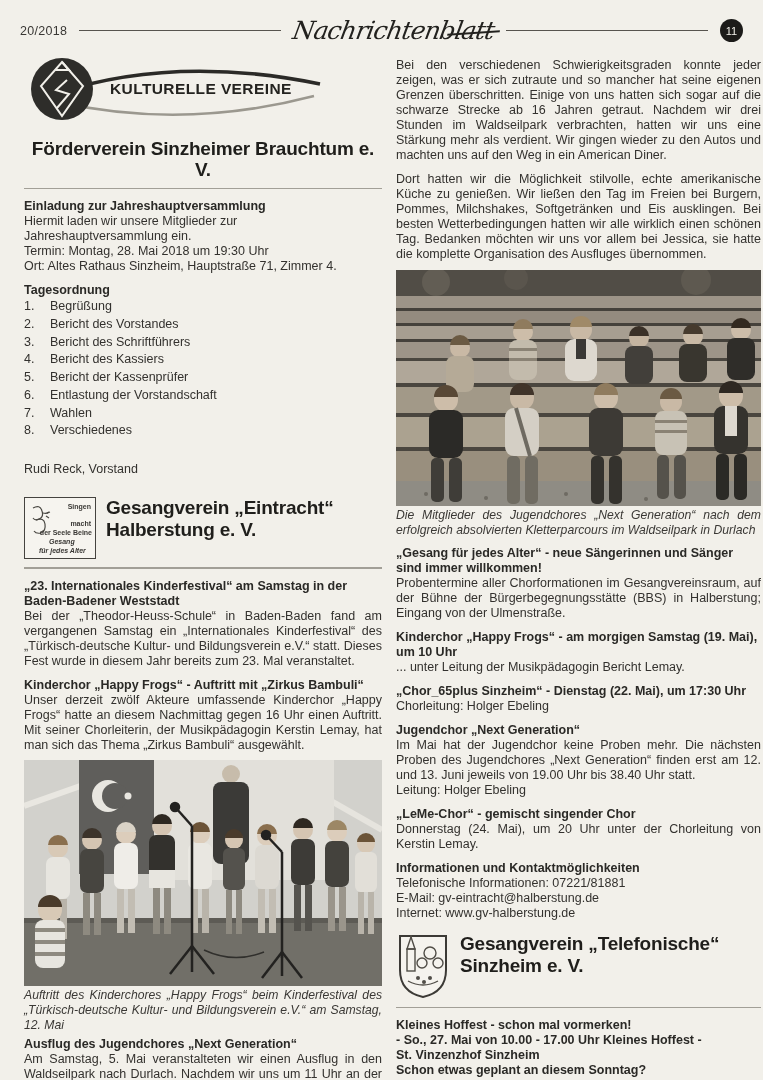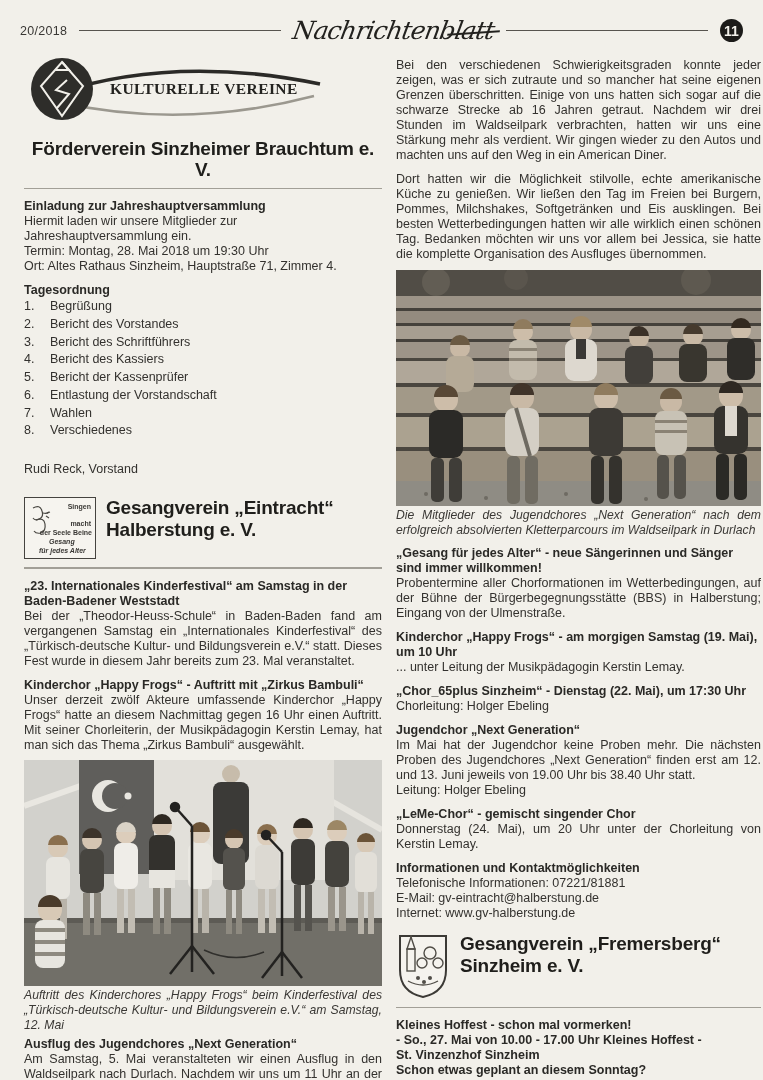--- a/index.html
+++ b/index.html
@@ -5,28 +5,28 @@
   html,body{margin:0;padding:0;}
   body{width:763px;height:1080px;background:#f2f0ea;font-family:"Liberation Sans",sans-serif;color:#33312e;overflow:hidden;}
   .page{position:relative;width:763px;height:1080px;overflow:hidden;}
 
   
   .masthead-row{position:absolute;top:16px;left:0;width:763px;display:flex;align-items:center;gap:12px;padding:0 20px;box-sizing:border-box;}
   .issue{font-size:12.5px;color:#3a3835;letter-spacing:.3px;}
   .mast-rule{flex:1;height:1.5px;background:#57544e;}
   .masthead{font-family:"DejaVu Serif",serif;font-style:italic;font-size:25px;color:#23221f;transform:skewX(-10deg);letter-spacing:-1px;white-space:nowrap;position:relative;}
   .masthead::after{content:"";position:absolute;right:-6px;top:54%;width:52px;height:2px;background:#23221f;transform:rotate(-4deg);}
-  .pagenum{width:23px;height:23px;border-radius:50%;background:#1c1b19;color:#f2f0ea;font-size:14px;font-weight:bold;display:flex;align-items:center;justify-content:center;flex:0 0 auto;text-align:right;}
+  .pagenum{width:23px;height:23px;border-radius:50%;background:#1c1b19;color:#f2f0ea;font-size:11px;font-weight:normal;display:flex;align-items:center;justify-content:center;flex:0 0 auto;text-align:right;}
 
   .cols{position:absolute;top:50px;left:24px;width:737px;display:flex;gap:14px;}
   .col-l{width:358px;flex:0 0 358px;}
   .col-r{width:365px;flex:0 0 365px;}
 
   
-  .badge{position:relative;width:300px;height:66px;margin:6px 0 16px 0;font-family:Liberation Serif, serif;}
+  .badge{position:relative;width:300px;height:66px;margin:6px 0 16px 0;}
   .badge svg{position:absolute;left:0;top:0;}
   .badge-label{position:absolute;left:86px;top:24px;font-size:15.5px;font-weight:bold;color:#23221f;letter-spacing:.4px;}
 
   .art-title{font-size:19px;font-weight:bold;color:#1f1e1b;letter-spacing:-.2px;line-height:1.12;margin:10px 0 0 0;text-align:center;}
   .title-rule{height:1.5px;background:#a29f97;margin:7px 0 10px 0;}
 
   .b{font-weight:bold;color:#2a2926;}
   .t{font-size:12.5px;line-height:1.2;}
   .just{text-align:justify;}
   .mt{margin-top:9px;}
@@ -382,24 +382,24 @@
               <rect x="-17" y="10" width="34" height="48" rx="9" fill="#35332e"></rect>
               <rect x="-6" y="10" width="12" height="30" fill="#ddd8cf"></rect>
               <rect x="-15" y="58" width="13" height="46" rx="5" fill="#2b2a26"></rect>
               <rect x="3" y="58" width="13" height="46" rx="5" fill="#2b2a26"></rect>
             </g>
         </g>
       </svg>
       <div class="caption just">Die Mitglieder des Jugendchores „Next Generation“ nach dem erfolgreich absolvierten Kletterparcours im Waldseilpark in Durlach</div>
 
       <div class="t b" style="margin-top:7px">„Gesang für jedes Alter“ - neue Sängerinnen und Sänger sind immer willkommen!</div>
-      <div class="t just">Probentermine aller Chorformationen im Wetterbedingungen, auf der Bühne der Bürgerbegegnungsstätte (BBS) in Halberstung; Eingang von der Ulmenstraße.</div>
+      <div class="t just">Probentermine aller Chorformationen im Gesangvereinsraum, auf der Bühne der Bürgerbegegnungsstätte (BBS) in Halberstung; Eingang von der Ulmenstraße.</div>
 
       <div class="t b mt">Kinderchor „Happy Frogs“ - am morgigen Samstag (19. Mai), um 10 Uhr</div>
-      <div class="t">... unter Leitung der Musikpädagogin Kerstin Lemay.</div>
+      <div class="t">... unter Leitung der Musikpädagogin Bericht Lemay.</div>
 
       <div class="t b mt">„Chor_65plus Sinzheim“ - Dienstag (22. Mai), um 17:30 Uhr</div>
       <div class="t">Chorleitung: Holger Ebeling</div>
 
       <div class="t b mt">Jugendchor „Next Generation“</div>
       <div class="t just">Im Mai hat der Jugendchor keine Proben mehr. Die nächsten Proben des Jugendchores „Next Generation“ finden erst am 12. und 13. Juni jeweils von 19.00 Uhr bis 38.40 Uhr statt.</div>
       <div class="t">Leitung: Holger Ebeling</div>
 
       <div class="t b mt">„LeMe-Chor“ - gemischt singender Chor</div>
       <div class="t just">Donnerstag (24. Mai), um 20 Uhr unter der Chorleitung von Kerstin Lemay.</div>
@@ -421,21 +421,21 @@
             <circle cx="26" cy="30" r="5"></circle>
             <path d="M12,48 q15,8 30,0"></path>
           </g>
           <g fill="#504d47">
             <circle cx="22" cy="45" r="2"></circle>
               <circle cx="28" cy="49" r="2"></circle>
               <circle cx="34" cy="45" r="2"></circle>
           </g>
         </svg>
         <div>
-          <div class="club-title">Gesangverein „Fremersberg“</div>
+          <div class="club-title">Gesangverein „Telefonische“</div>
           <div class="club-title">Sinzheim e. V.</div>
         </div>
       </div>
       <div class="club-rule"></div>
 
       <div class="t b">Kleines Hoffest - schon mal vormerken!</div>
       <div class="t b">- So., 27. Mai von 10.00 - 17.00 Uhr Kleines Hoffest -</div>
       <div class="t b">St. Vinzenzhof Sinzheim</div>
       <div class="t b">Schon etwas geplant an diesem Sonntag?</div>
 

